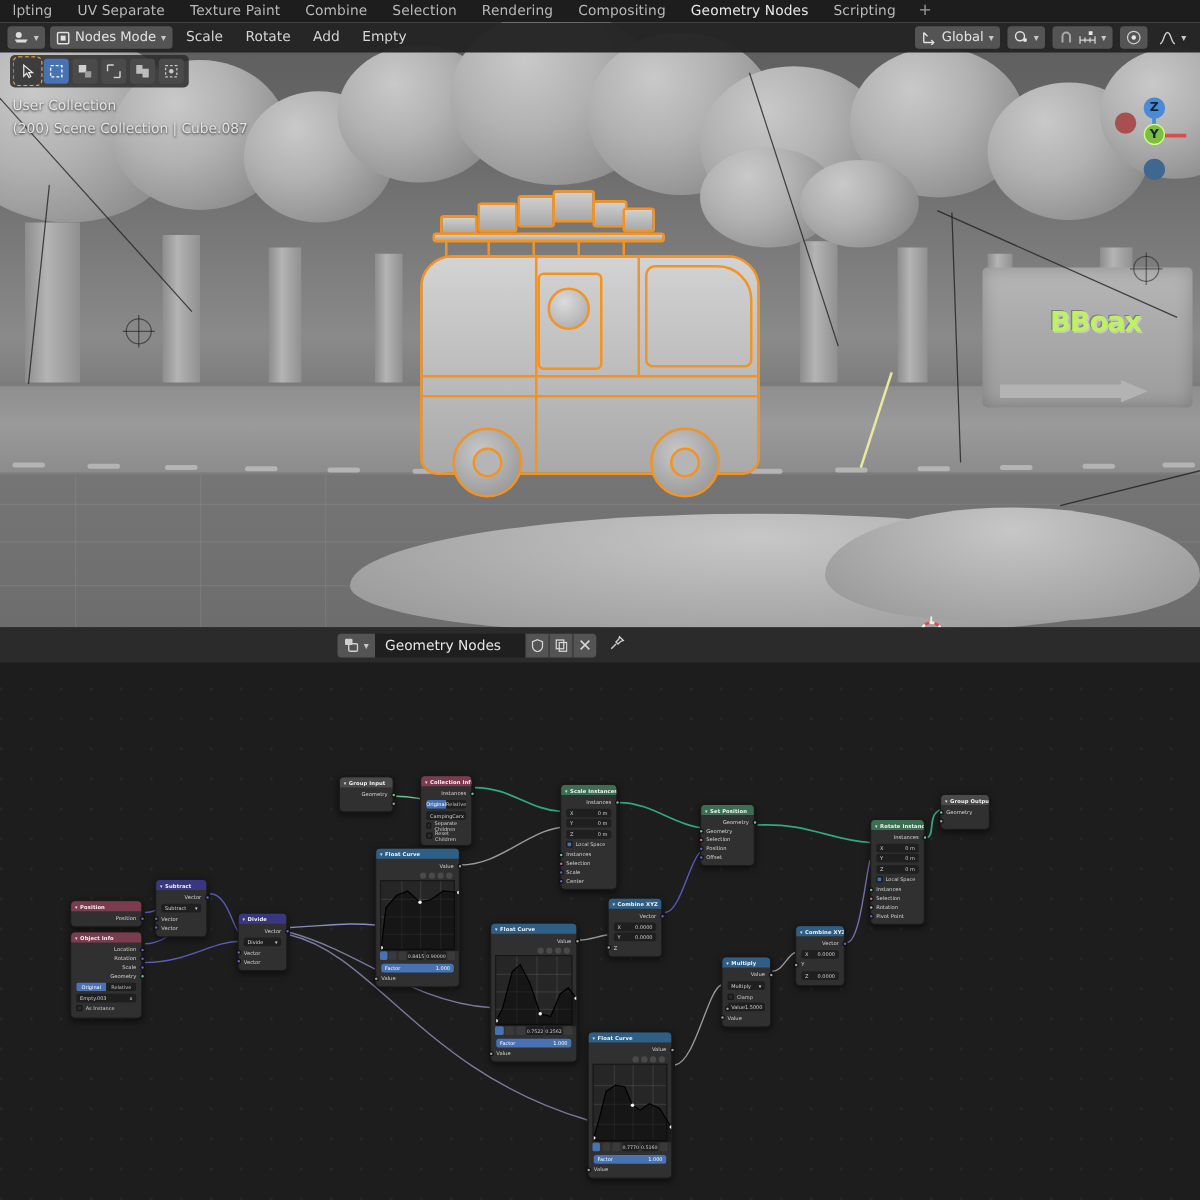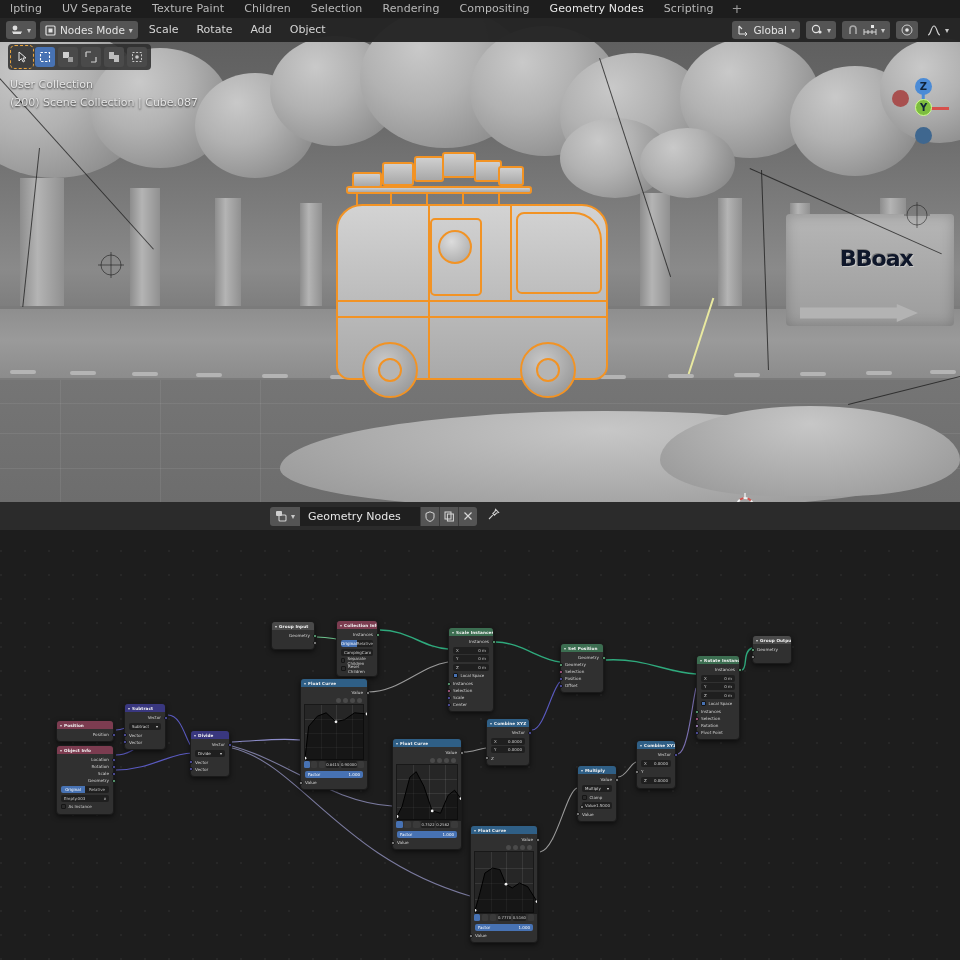--- a/index.html
+++ b/index.html
@@ -261,21 +261,21 @@
 </style>
 </head>
 <body>
 
 <div id="app">
 
   <div class="topbar">
     <span class="wsTab">lpting</span>
     <span class="wsTab">UV Separate</span>
     <span class="wsTab">Texture Paint</span>
-    <span class="wsTab">Children</span>
+    <span class="wsTab">Combine</span>
     <span class="wsTab">Selection</span>
     <span class="wsTab">Rendering</span>
     <span class="wsTab">Compositing</span>
     <span class="wsTab active">Geometry Nodes</span>
     <span class="wsTab">Scripting</span>
     <span class="wsPlus">+</span>
   </div>
 
   <div class="viewport">
     <div class="vp-sky"></div>
@@ -325,21 +325,21 @@
     <div class="gridline" style="left:60px;top:362px;width:1px;height:122px;"></div>
     <div class="gridline" style="left:160px;top:362px;width:1px;height:122px;"></div>
     <div class="gridline" style="left:260px;top:362px;width:1px;height:122px;"></div>
 
     <div class="hill" style="left:280px; top:393px; width:650px; height:96px;"></div>
     <div class="hill" style="left:660px; top:388px; width:300px; height:90px;"></div>
 
     <div style="position:absolute;left:786px;top:196px;width:168px;height:112px;
                 background:linear-gradient(180deg,#b6b6b6,#9c9c9c);border-radius:4px;
                 box-shadow:inset 0 0 14px rgba(0,0,0,.22);"></div>
-    <div style="position:absolute;left:840px;top:228px;font-size:22px;font-weight:bold;color:#0f172a;
+    <div style="position:absolute;left:840px;top:228px;font-size:22px;font-weight:bold;color:#bef264;
                 text-shadow:1px 1px 0 #c8c8c8,-1px -1px 0 #7d7d7d;letter-spacing:-1px;">BBoax</div>
     <div style="position:absolute;left:800px;top:286px;width:118px;height:18px;
                 background:#b3b3b3;clip-path:polygon(0 20%,82% 20%,82% 0,100% 50%,82% 100%,82% 80%,0 80%);"></div>
 
     <div class="van" style="left:330px; top:130px; width:290px; height:260px;">
 
       <div class="rackbox" style="left:22px;  top:24px; width:30px; height:16px;"></div>
       <div class="rackbox" style="left:52px;  top:14px; width:32px; height:24px;"></div>
       <div class="rackbox" style="left:84px;  top:8px;  width:30px; height:26px;"></div>
       <div class="rackbox" style="left:112px; top:4px;  width:34px; height:26px;"></div>
@@ -419,21 +419,21 @@
         <svg width="11" height="11" viewBox="0 0 11 11">
             <rect x="1" y="1" width="9" height="9" rx="1" fill="none" stroke="#e2e2e2" stroke-width="1.2"></rect>
             <rect x="3.5" y="3.5" width="4" height="4" fill="#e2e2e2"></rect>
           </svg>
         <span>Nodes Mode</span>
         <span class="chev">▾</span>
       </div>
       <span class="mnu">Scale</span>
       <span class="mnu">Rotate</span>
       <span class="mnu">Add</span>
-      <span class="mnu">Object</span>
+      <span class="mnu">Empty</span>
 
       <div style="flex:1"></div>
 
       <div class="btnbox" style="margin-right:2px;">
         <svg width="12" height="12" viewBox="0 0 12 12">
             <path d="M2 10 L2 2 M2 10 L10 10 M2 2 L5 5" stroke="#e2e2e2" stroke-width="1.1" fill="none"></path>
             <path d="M8 8 l2 2 -2 2" stroke="#e2e2e2" stroke-width="1" fill="none"></path>
           </svg>
         <span>Global</span>
         <span class="chev">▾</span>

